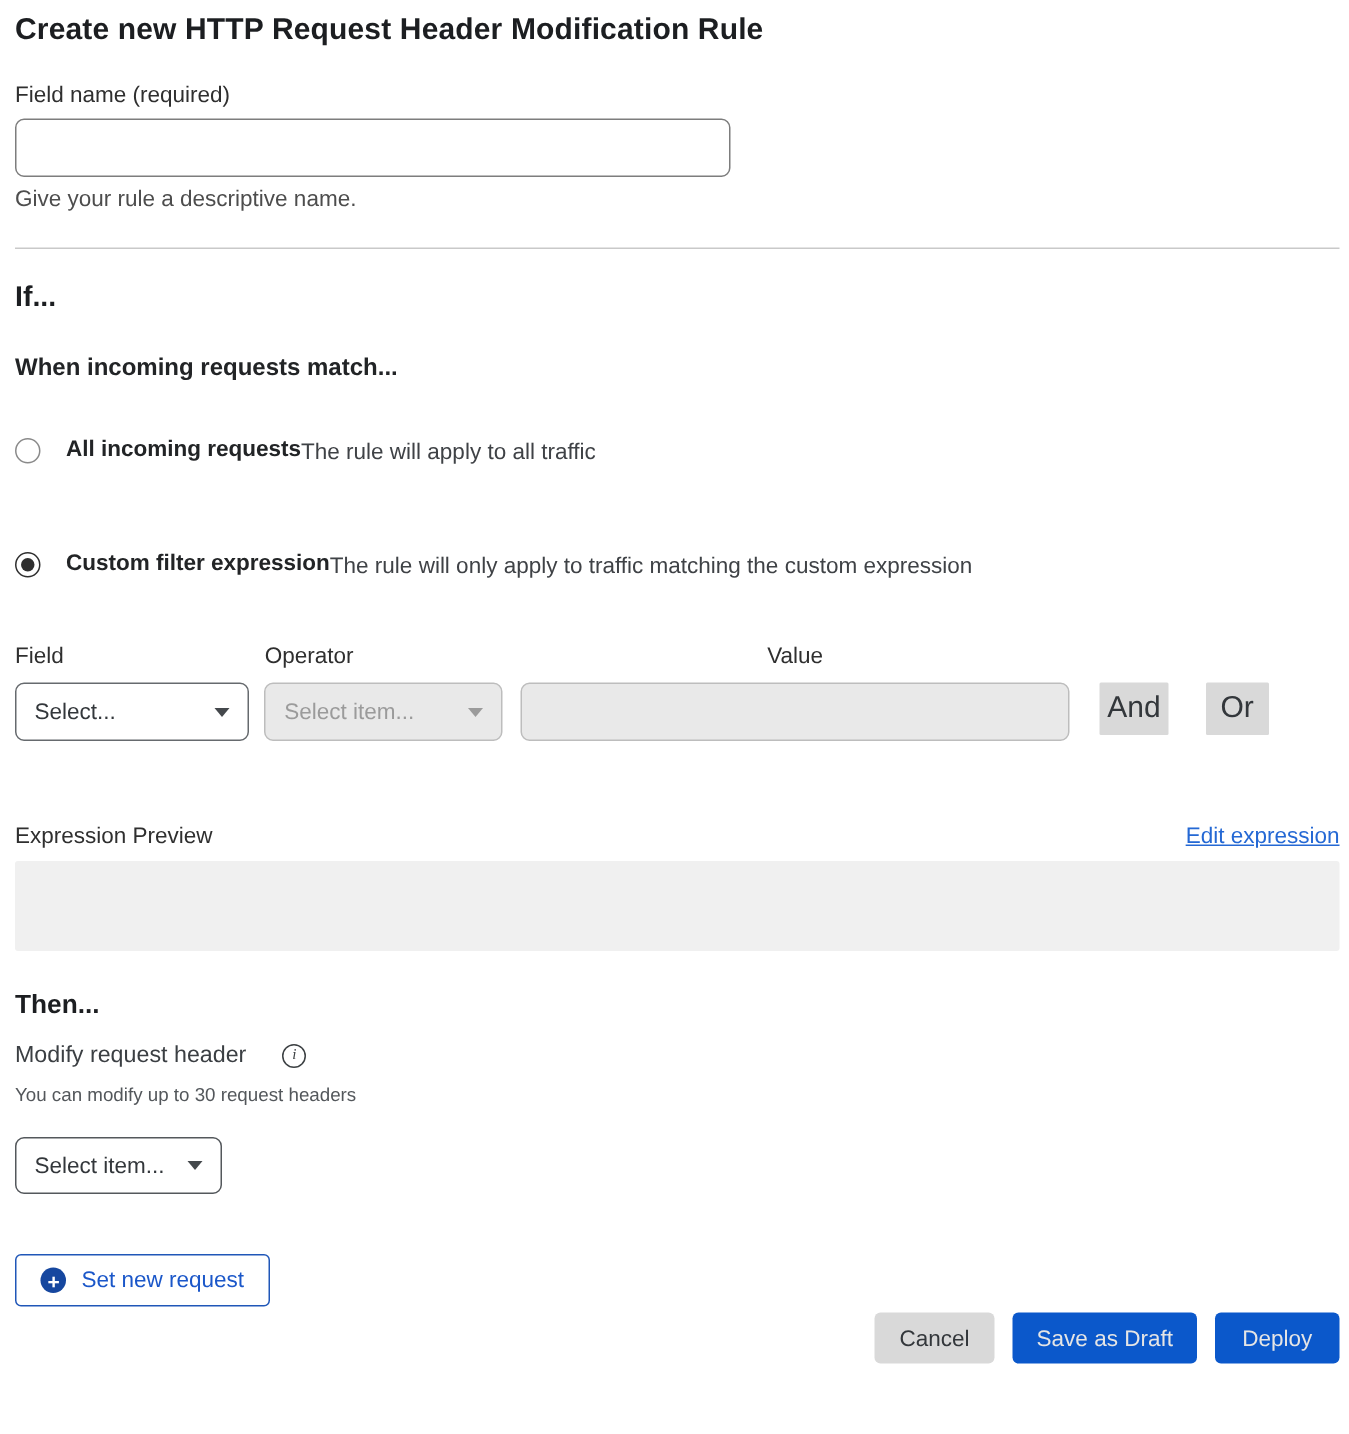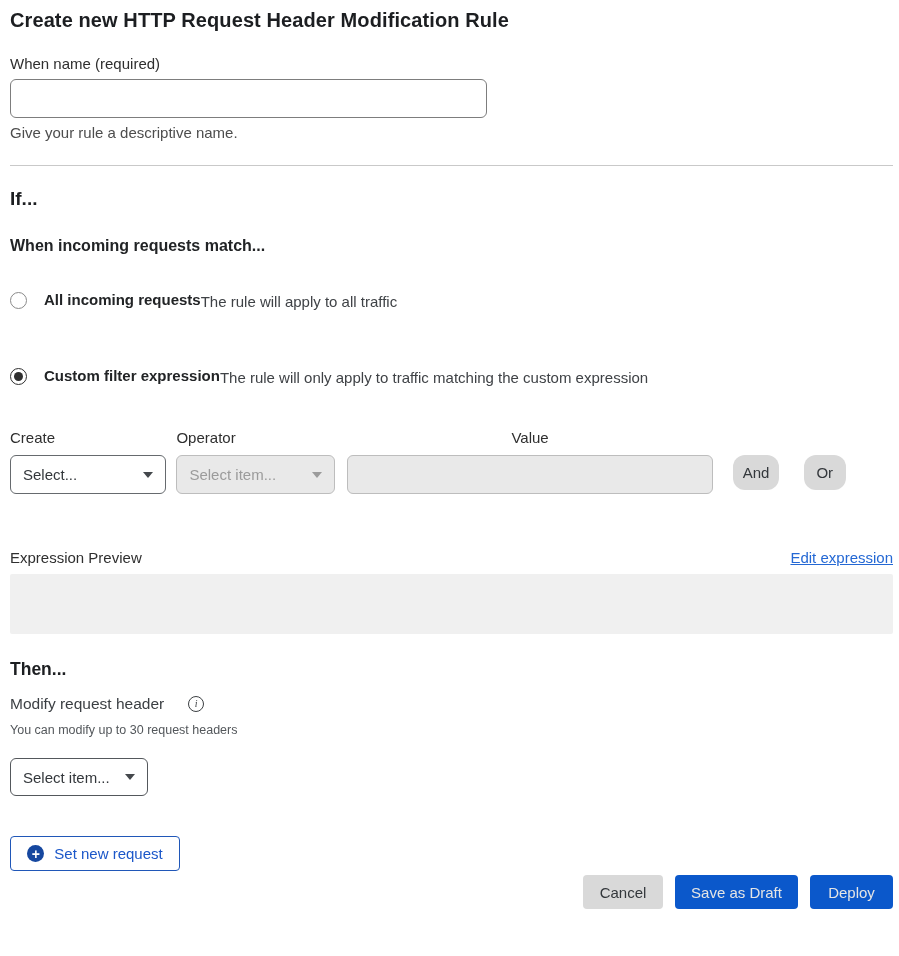--- a/index.html
+++ b/index.html
@@ -66,22 +66,22 @@
   .select-disabled { background: #e9e9e9; border: 1px solid #bdbdbd; color: #9b9b9b; cursor: default; }
   .chev { width: 0; height: 0; border-left: 5px solid transparent; border-right: 5px solid transparent; border-top: 6px solid #44484c; }
   .chev.dim { border-top-color: #9b9b9b; }
 
   .value-input {
     height: 39px; width: 100%; border: 1px solid #bdbdbd; border-radius: 6px;
     background: #e9e9e9; font-size: 15px; padding: 0 10px; color: #555; outline: none;
   }
 
   .conj-button {
-    height: 35px; border: none; border-radius: 12px; background: #d9d9d9;
-    color: #33373b; font-size: 15px; font-family: inherit; cursor: pointer;
+    height: 35px; border: none; border-radius: 1px; background: #d9d9d9;
+    color: #33373b; font-size: 20px; font-family: inherit; cursor: pointer;
     align-self: flex-end; margin-bottom: 2px;
   }
   .and-button { width: 48px; margin-right: 25px; margin-top: 26px; align-self: flex-start; }
   .or-button { width: 45px; margin-top: 26px; align-self: flex-start; }
 
   .preview-row { margin-top: 55px; width: 883px; display: flex; justify-content: space-between; align-items: baseline; }
   .preview-label { font-size: 15px; color: #2f2f2f; }
   .edit-link { font-size: 15px; color: #2468d4; text-decoration: underline; cursor: pointer; }
   .preview-box { margin-top: 8px; width: 883px; height: 60px; background: #f0f0f0; border-radius: 2px; }
 
@@ -119,21 +119,21 @@
   .btn-save { width: 123px; }
   .btn-deploy { width: 83px; }
 </style>
 </head>
 <body>
 
 <div class="container">
 
   <h1 class="page-title">Create new HTTP Request Header Modification Rule</h1>
 
-  <div class="field-label">When name (required)</div>
+  <div class="field-label">Field name (required)</div>
   <input class="rule-name-input" type="text" value="" style="">
   <div class="help-text">Give your rule a descriptive name.</div>
 
   <hr class="divider">
 
   <h2 class="if-heading">If...</h2>
   <h3 class="sub-heading">When incoming requests match...</h3>
 
   <div class="radio-option first">
     <span class="radio-circle"></span>
@@ -146,21 +146,21 @@
   <div class="radio-option second">
     <span class="radio-circle selected"></span>
     <span class="radio-texts">
       <span class="radio-label">Custom filter expression</span>
       <span class="radio-desc">The rule will only apply to traffic matching the custom expression</span>
     </span>
   </div>
 
   <div class="builder-row">
     <div class="builder-col col-field">
-      <div class="col-label">Create</div>
+      <div class="col-label">Field</div>
       <div class="select-control select-enabled">
         <span>Select...</span>
         <span class="chev"></span>
       </div>
     </div>
     <div class="builder-col col-operator">
       <div class="col-label">Operator</div>
       <div class="select-control select-disabled">
         <span>Select item...</span>
         <span class="chev dim"></span>

